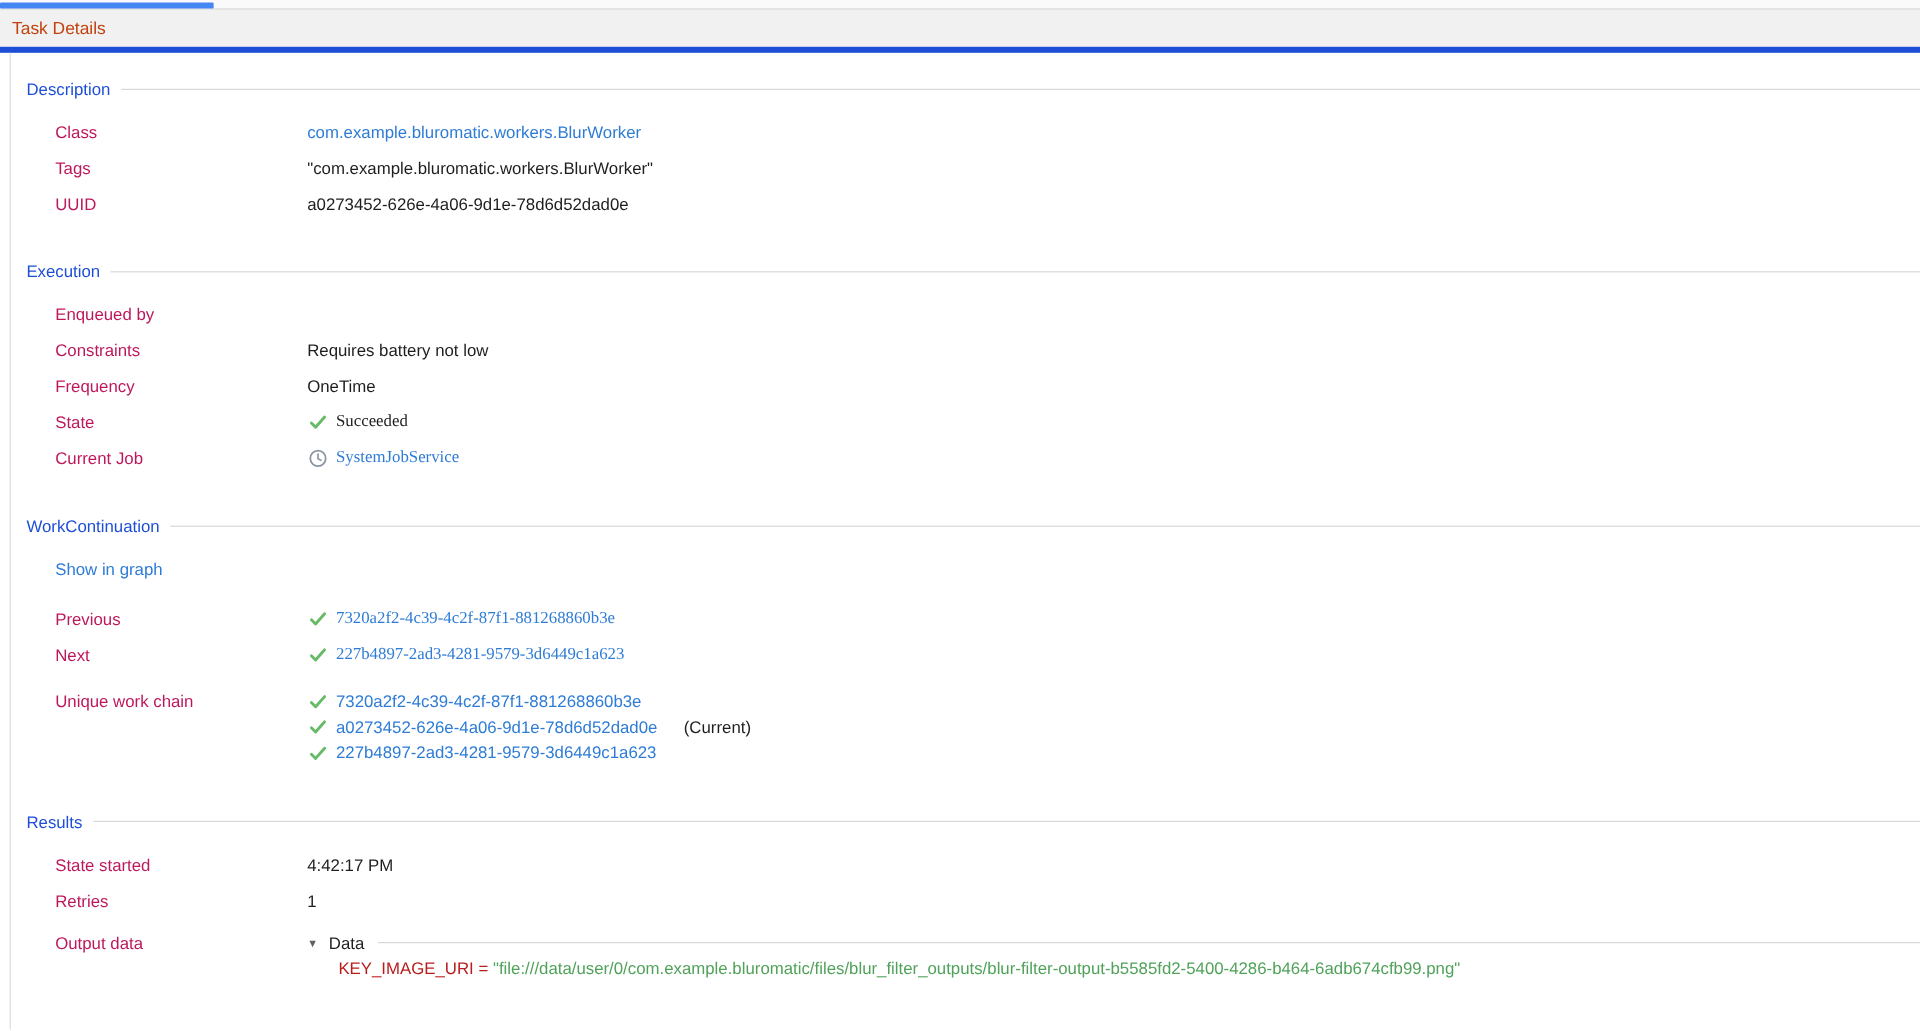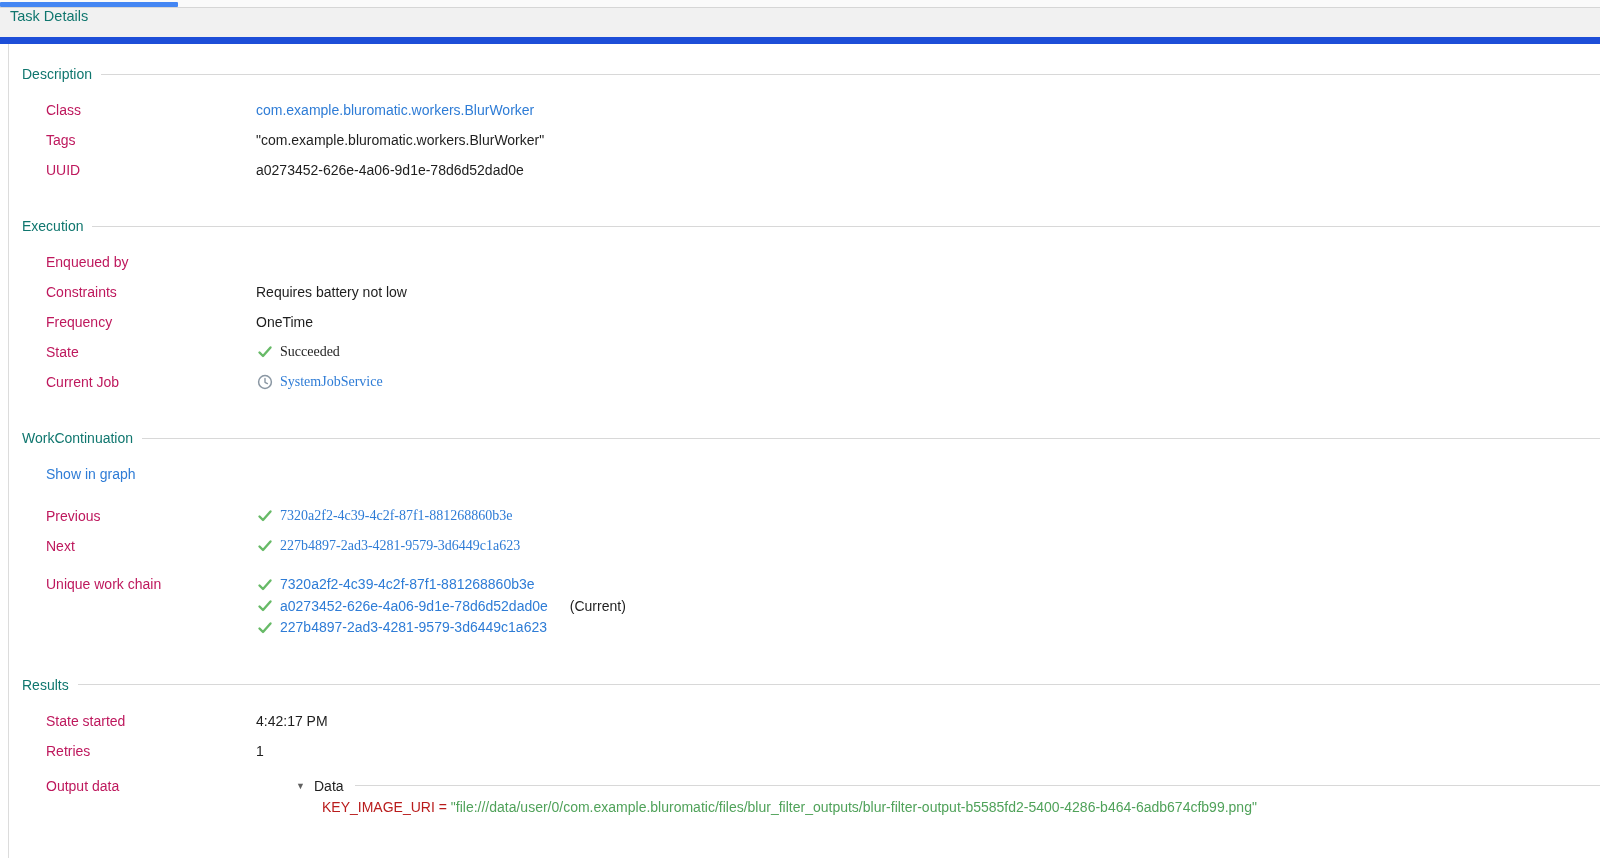--- a/index.html
+++ b/index.html
@@ -25,26 +25,26 @@
     left: 0; top: 2px;
     width: 178px; height: 5px;
     background: #4486f3;
     border-radius: 1px;
   }
 
   
   .panel-header {
     height: 36px;
     background: #f1f1f1;
-    border-bottom: 7px solid #1d4ed8;
+    border-bottom: 5px solid #1d4ed8;
     display: flex;
-    align-items: flex-start;
+    align-items: center;
     padding-left: 10px;
     font-size: 14.5px;
-    color: #0f766e;
+    color: #c2410c;
   }
 
   
   .content {
     margin-left: 8px;
     border-left: 1px solid #dcdcdc;
     padding: 0 0 0 13px;
     height: 814px;
     overflow: hidden;
   }
@@ -53,21 +53,21 @@
   .section.first { margin-top: 20px; }
 
   .section-header {
     display: flex;
     align-items: center;
     height: 20px;
   }
   .section-title {
     white-space: nowrap;
     margin-right: 9px;
-    color: #0f766e;
+    color: #1d4ed8;
   }
   .section-line {
     flex: 1;
     height: 1px;
     background: #d8d8d8;
   }
 
   .section-rows { margin-top: 16px; }
 
   .row {
@@ -108,21 +108,21 @@
   .chain-item .icon {
     width: 17px; height: 17px;
     margin-right: 7px;
     flex-shrink: 0;
     display: inline-flex;
     align-items: center;
     justify-content: center;
   }
   .chain-suffix { color: #1e1e1e; margin-left: 22px; }
 
-  .row-output { margin-top: 15px; gap: 40px; }
+  .row-output { margin-top: 15px; }
 
   .data-group { flex: 1; min-width: 0; }
   .data-group-header { display: flex; align-items: center; }
   .triangle {
     width: 16px;
     flex-shrink: 0;
     color: #616161;
     font-size: 9px;
     line-height: 20px;
     cursor: pointer;

